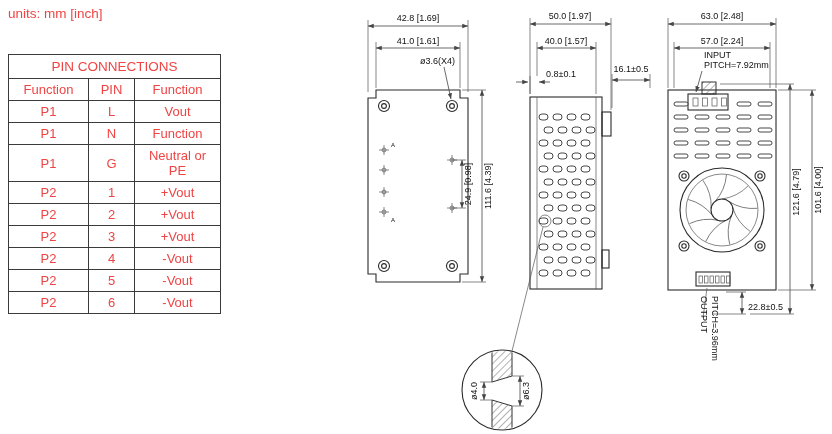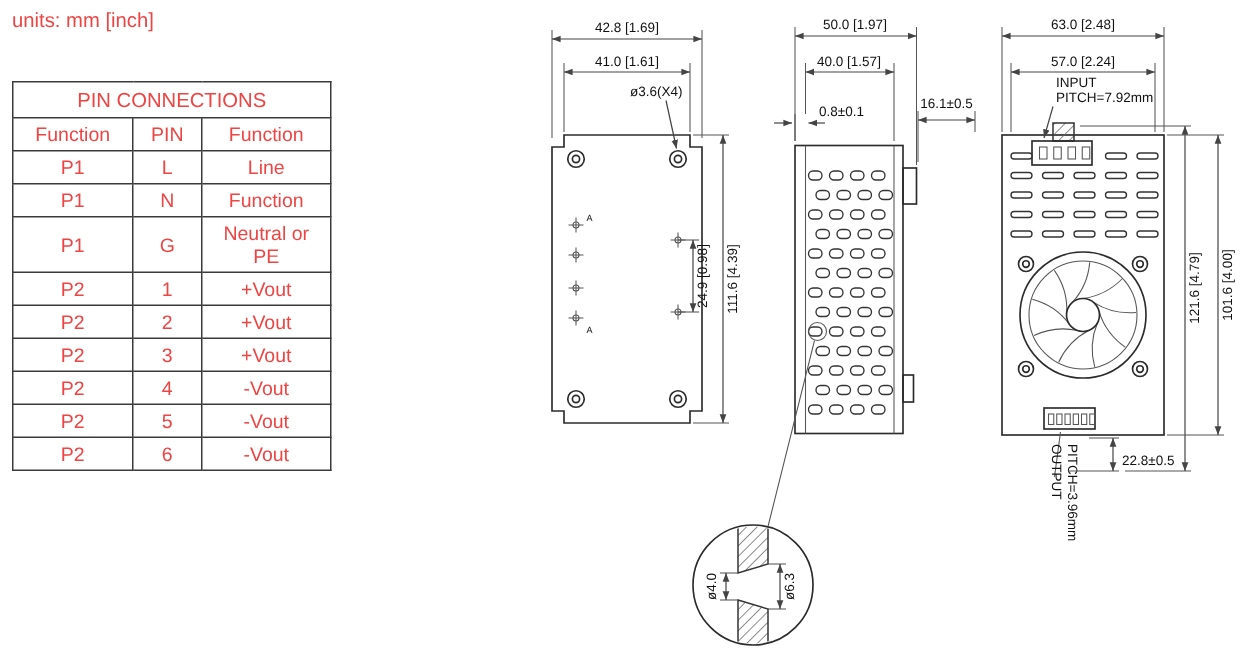--- a/index.html
+++ b/index.html
@@ -36,21 +36,21 @@
       <td colspan="3" class="title">PIN CONNECTIONS</td>
     </tr>
     <tr>
       <th class="c-conn">Function</th>
       <th class="c-pin">PIN</th>
       <th class="c-fn">Function</th>
     </tr>
     <tr>
           <td>P1</td>
           <td>L</td>
-          <td>Line</td>
+          <td>Vout</td>
         </tr>
     <tr>
           <td>P1</td>
           <td>N</td>
           <td>Function</td>
         </tr>
     <tr>
           <td>P1</td>
           <td>G</td>
           <td>Neutral or PE</td>

